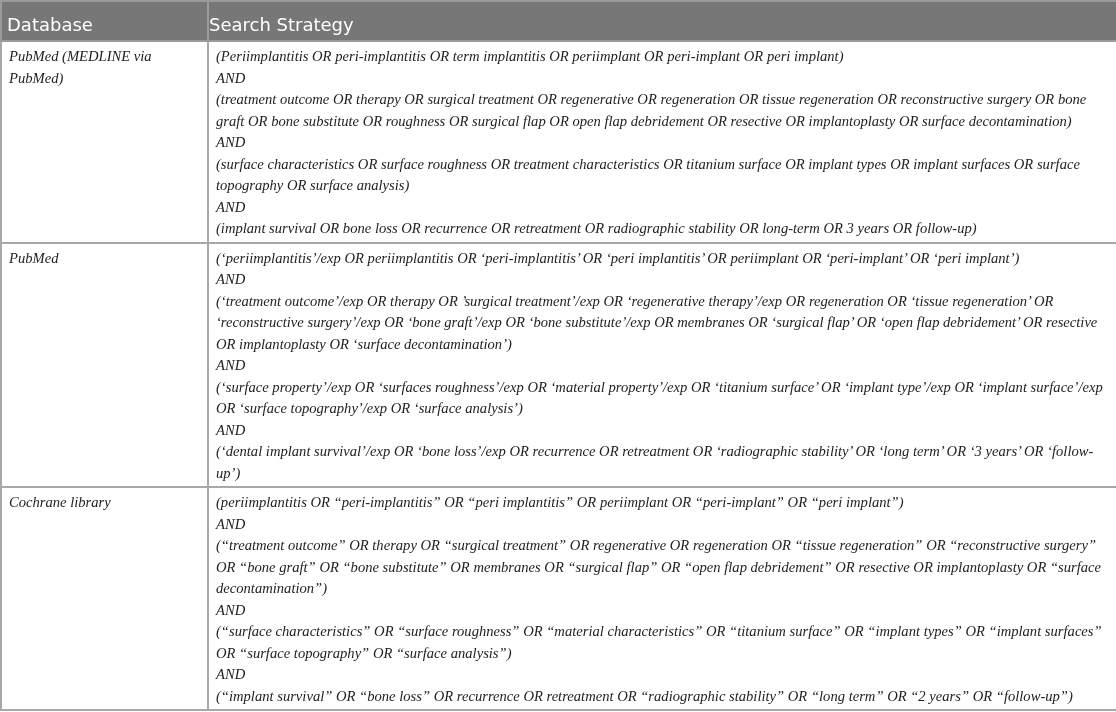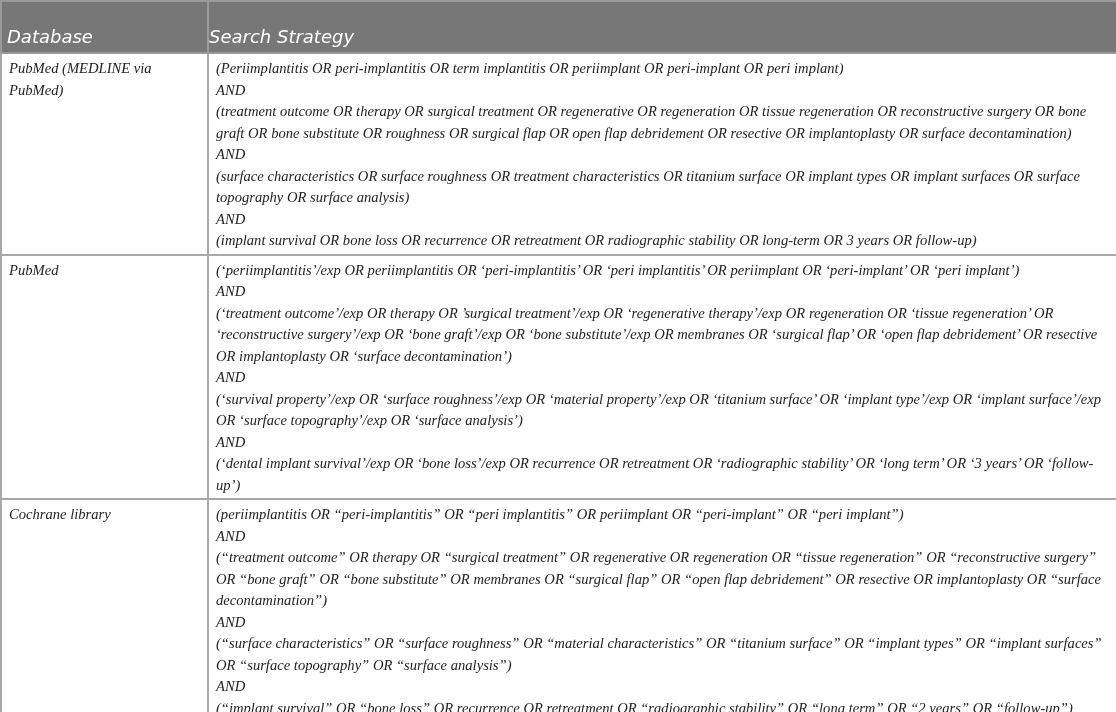--- a/index.html
+++ b/index.html
@@ -14,26 +14,25 @@
   }
   table.search-table col.c1 { width: 207px; }
   table.search-table col.c2 { width: 909px; }
   thead th {
     background: #777777;
     color: #ffffff;
     font-family: "DejaVu Sans", "Liberation Sans", sans-serif;
     font-weight: normal;
     font-size: 18px;
     height: 34px;
-    padding: 16px 0 0 5px;
+    padding: 4px 0 0 5px;
     border: 2px solid #9a9a9a;
     text-align: left;
     vertical-align: bottom;
     line-height: 30px;
-    font-style: italic;
   }
   thead th.strategy-head { text-align: left; padding-left: 0; }
   tbody td {
     border: 2px solid #a8a8a8;
     vertical-align: top;
     padding: 4px 5px 2px 7px;
     line-height: 21.5px;
     font-style: italic;
   }
   tbody td.db-cell { padding-left: 7px; }
@@ -66,21 +65,21 @@
         <span class="line">(implant survival OR bone loss OR recurrence OR retreatment OR radiographic stability OR long-term OR 3 years OR follow-up)</span>
       </td>
     </tr>
     <tr>
       <td class="db-cell">PubMed</td>
       <td>
         <span class="line">(‘periimplantitis’/exp OR periimplantitis OR ‘peri-implantitis’ OR ‘peri implantitis’ OR periimplant OR ‘peri-implant’ OR ‘peri implant’)</span>
         <span class="line">AND</span>
         <span class="line">(‘treatment outcome’/exp OR therapy OR ’surgical treatment’/exp OR ‘regenerative therapy’/exp OR regeneration OR ‘tissue regeneration’ OR ‘reconstructive surgery’/exp OR ‘bone graft’/exp OR ‘bone substitute’/exp OR membranes OR ‘surgical flap’ OR ‘open flap debridement’ OR resective OR implantoplasty OR ‘surface decontamination’)</span>
         <span class="line">AND</span>
-        <span class="line">(‘survival property’/exp OR ‘surface roughness’/exp OR ‘material property’/exp OR ‘titanium surface’ OR ‘implant type’/exp OR ‘implant surface’/exp OR ‘surface topography’/exp OR ‘surface analysis’)</span>
+        <span class="line">(‘surface property’/exp OR ‘surfaces roughness’/exp OR ‘material property’/exp OR ‘titanium surface’ OR ‘implant type’/exp OR ‘implant surface’/exp OR ‘surface topography’/exp OR ‘surface analysis’)</span>
         <span class="line">AND</span>
         <span class="line">(‘dental implant survival’/exp OR ‘bone loss’/exp OR recurrence OR retreatment OR ‘radiographic stability’ OR ‘long term’ OR ‘3 years’ OR ‘follow-up’)</span>
       </td>
     </tr>
     <tr>
       <td class="db-cell">Cochrane library</td>
       <td>
         <span class="line">(periimplantitis OR “peri-implantitis” OR “peri implantitis” OR periimplant OR “peri-implant” OR “peri implant”)</span>
         <span class="line">AND</span>
         <span class="line">(“treatment outcome” OR therapy OR “surgical treatment” OR regenerative OR regeneration OR “tissue regeneration” OR “reconstructive surgery” OR “bone graft” OR “bone substitute” OR membranes OR “surgical flap” OR “open flap debridement” OR resective OR implantoplasty OR “surface decontamination”)</span>

